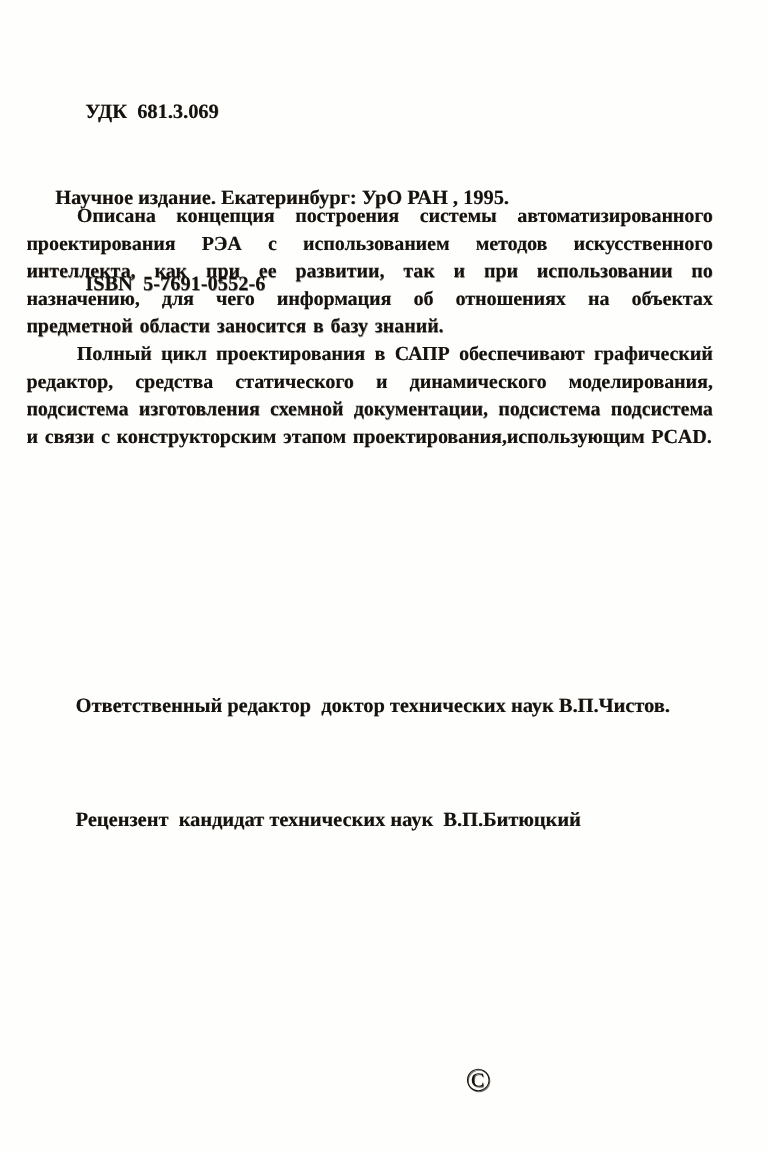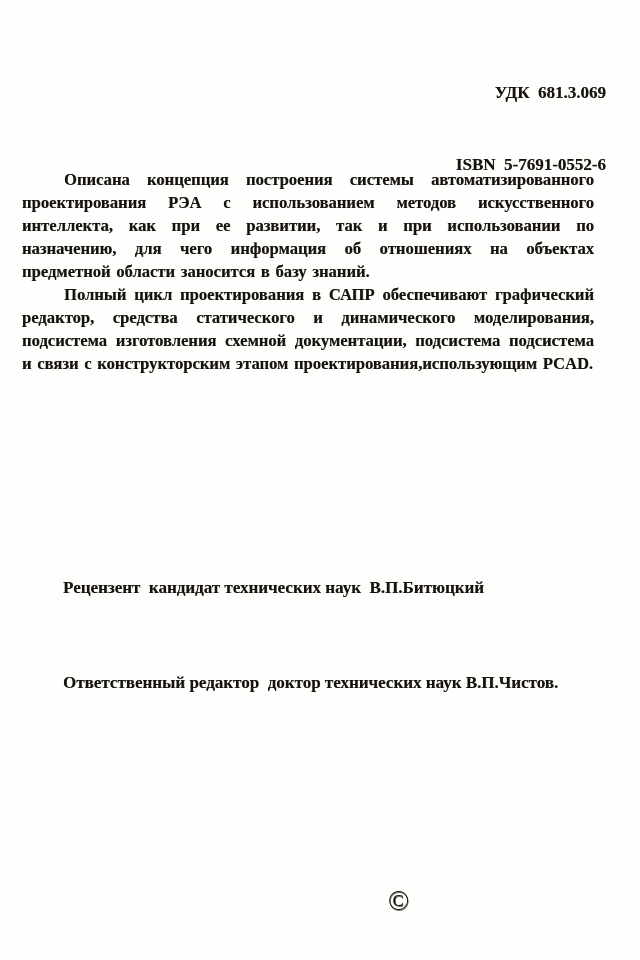--- a/index.html
+++ b/index.html
@@ -23,21 +23,20 @@
     position: absolute;
     left: 46px;
     top: 33px;
     width: 560px;
     font-size: 17px;
     line-height: 24px;
     white-space: pre-wrap;
   }
   .imprint-head .indent {
     margin-left: 25px;
-    text-align: right;
   }
   
   .abstract {
     position: absolute;
     left: 22px;
     top: 168px;
     width: 572px;
     font-size: 16.6px;
     line-height: 23px;
     text-align: justify;
@@ -84,30 +83,31 @@
     text-shadow: 0.6px 0.6px 0 rgba(25, 18, 10, 0.6);
   }
 </style>
 </head>
 <body>
 
 <div class="page">
 
   <header class="imprint-head">
     <div class="indent">УДК  681.3.069</div>
+    <div>Научное издание. Екатеринбург: УрО РАН , 1995.</div>
     <div class="indent">ISBN  5-7691-0552-6</div>
   </header>
 
   <section class="abstract">
     <p>Описана концепция построения системы автоматизированного проектирования РЭА с использованием методов искусственного интеллекта, как при ее развитии, так и при использовании по назначению, для чего информация об отношениях на объектах предметной области заносится в базу знаний.</p>
     <p>Полный цикл проектирования в САПР обеспечивают графический редактор, средства статического и динамического моделирования, подсистема изготовления схемной документации, подсистема подсистема и связи с конструкторским этапом проектирования,использующим PCAD.</p>
   </section>
 
   <section class="credits">
+    <p>Ответственный редактор  доктор технических наук В.П.Чистов.</p>
     <p>Рецензент  кандидат технических наук  В.П.Битюцкий</p>
-    <p>Ответственный редактор  доктор технических наук В.П.Чистов.</p>
   </section>
 
   <div class="copyright">
     <span class="copy-symbol">©</span>
   </div>
 
 </div>
 
 </body></html>

